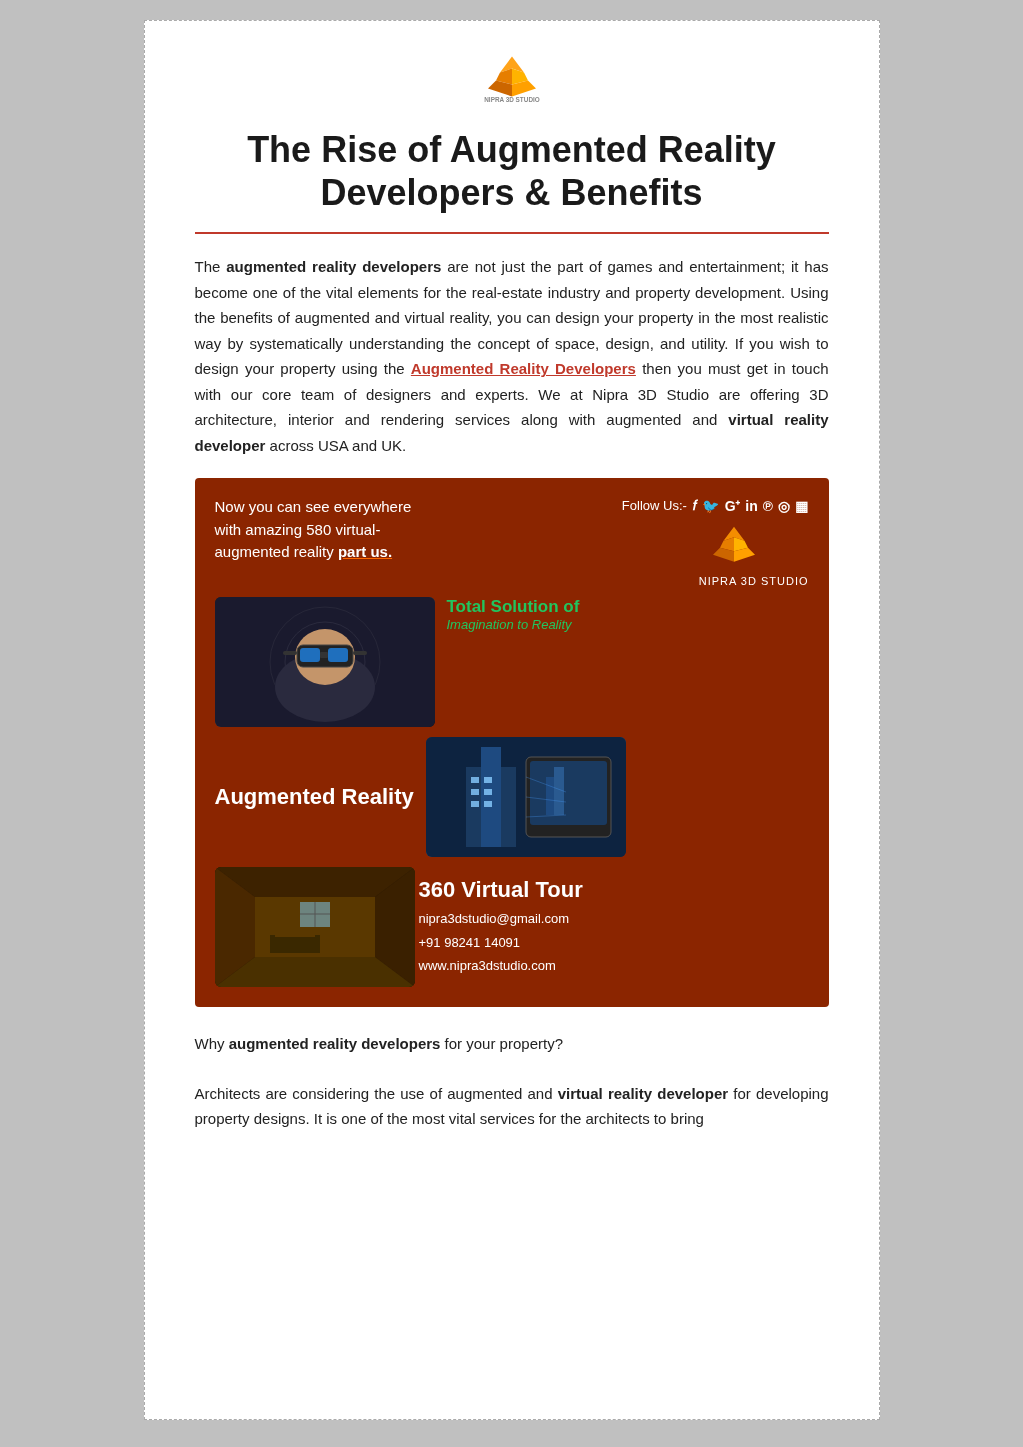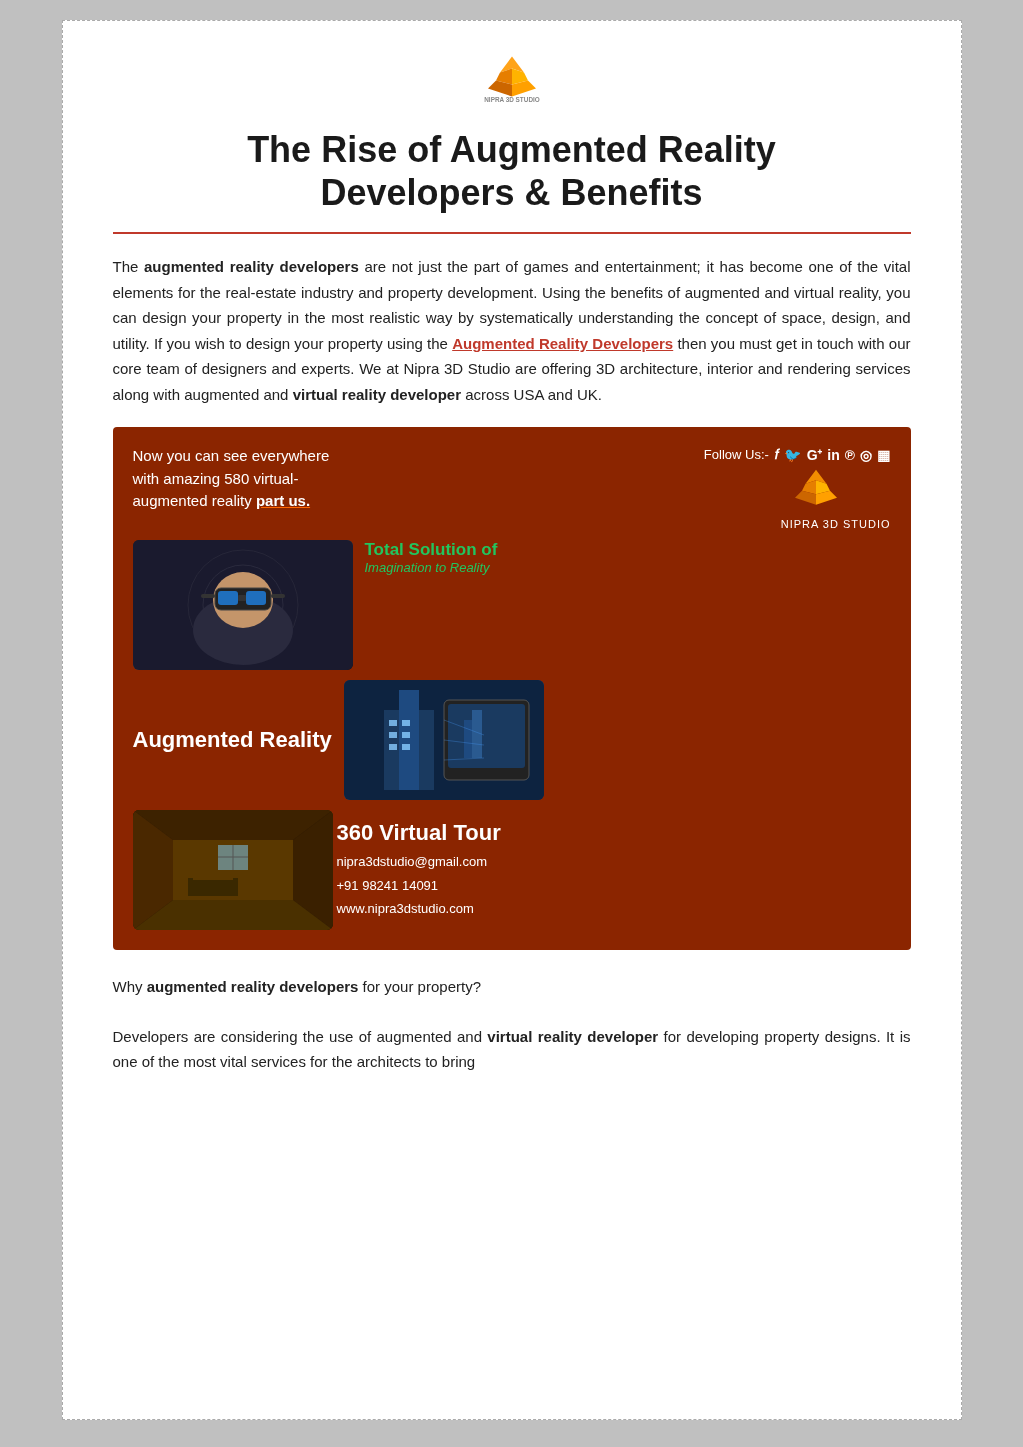--- a/index.html
+++ b/index.html
@@ -7,21 +7,21 @@
       background: #c0c0c0;
       font-family: Arial, sans-serif;
       display: flex;
       justify-content: center;
       align-items: flex-start;
       min-height: 1447px;
       padding: 20px;
     }
     .page {
       background: #fff;
-      width: 900px;
+      width: 736px;
       min-height: 1400px;
       border: 1px dashed #aaa;
       padding: 30px 50px 60px 50px;
       position: relative;
     }
     .logo-area {
       text-align: center;
       margin-bottom: 18px;
     }
     .logo-svg {
@@ -265,21 +265,21 @@
   </p>
 
   <div class="banner-block">
 
     <div class="banner-top-row">
       <div class="banner-left-text">
         <span>Now you can see everywhere</span><br>
         <span>with amazing 580 virtual-</span><br>
         <span>augmented reality </span><span class="with-us">part us.</span>
       </div>
-      <div style="display:flex; flex-direction:column; align-items:flex-end; ">
+      <div style="display:flex; flex-direction:column; align-items:flex-end; gap:6px;">
         <div class="follow-us">
           <span>Follow Us:-</span>
           <span class="social-icons">
             <span class="social-icon">𝑓</span>
             <span class="social-icon">🐦</span>
             <span class="social-icon">G⁺</span>
             <span class="social-icon">in</span>
             <span class="social-icon">℗</span>
             <span class="social-icon">◎</span>
             <span class="social-icon">▦</span>
@@ -399,16 +399,16 @@
     </div>
   </div>
 
   <div class="why-section">
     <p class="why-text">
       <span>Why </span><strong>augmented reality developers</strong><span> for your property?</span>
     </p>
   </div>
 
   <p class="body-text">
-    <span>Developers are considering the use of augmented and </span><strong>virtual reality developer</strong><span> for developing property designs. It is one of the most vital services for the architects to bring</span>
+    <span>Architects are considering the use of augmented and </span><strong>virtual reality developer</strong><span> for developing property designs. It is one of the most vital services for the architects to bring</span>
   </p>
 
 </div>
 
 </body></html>

